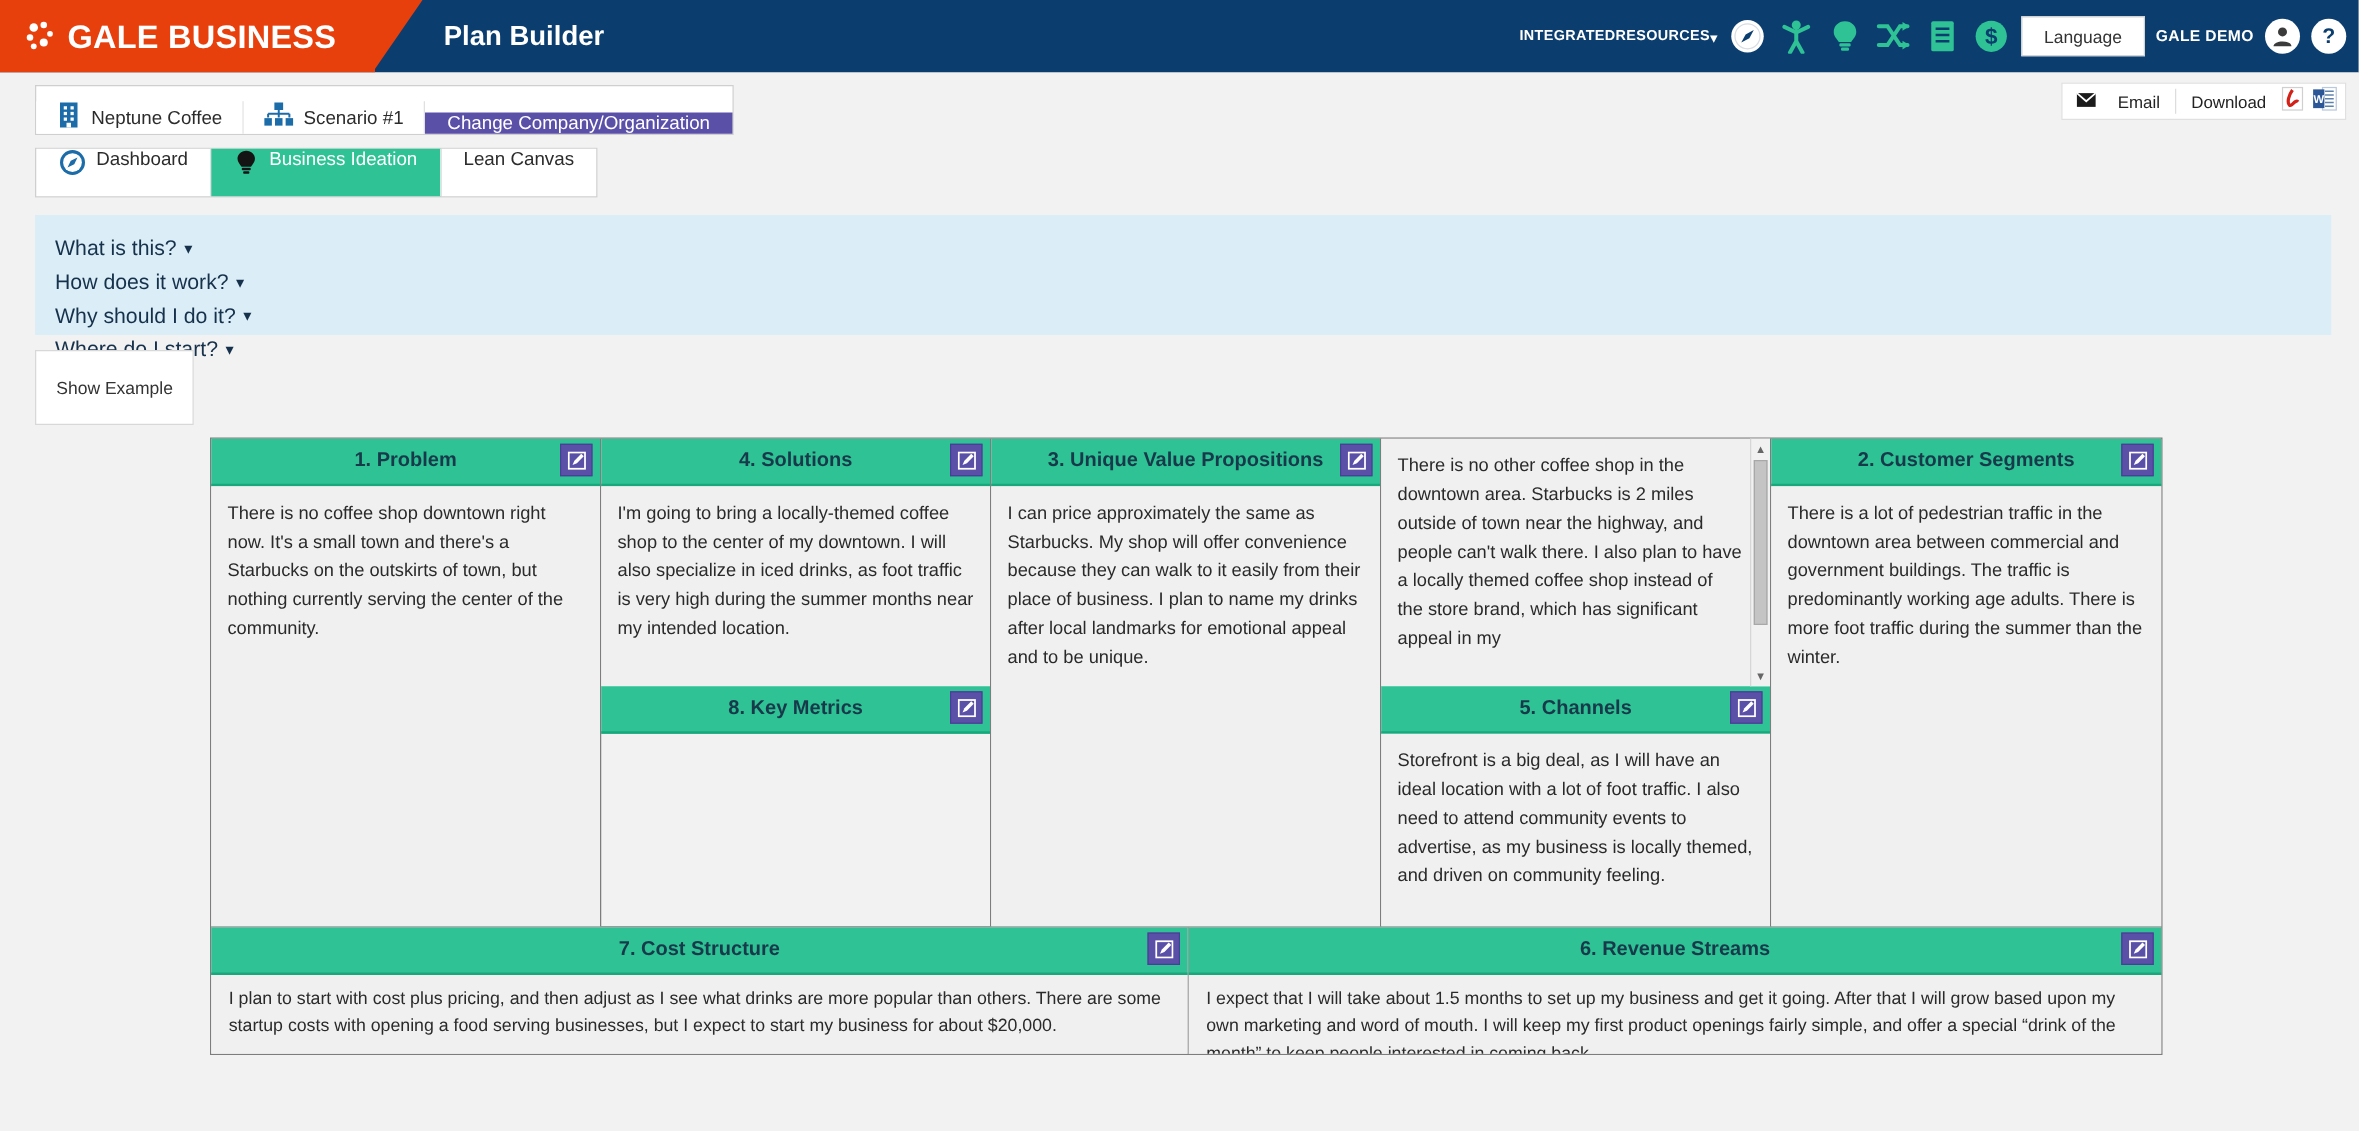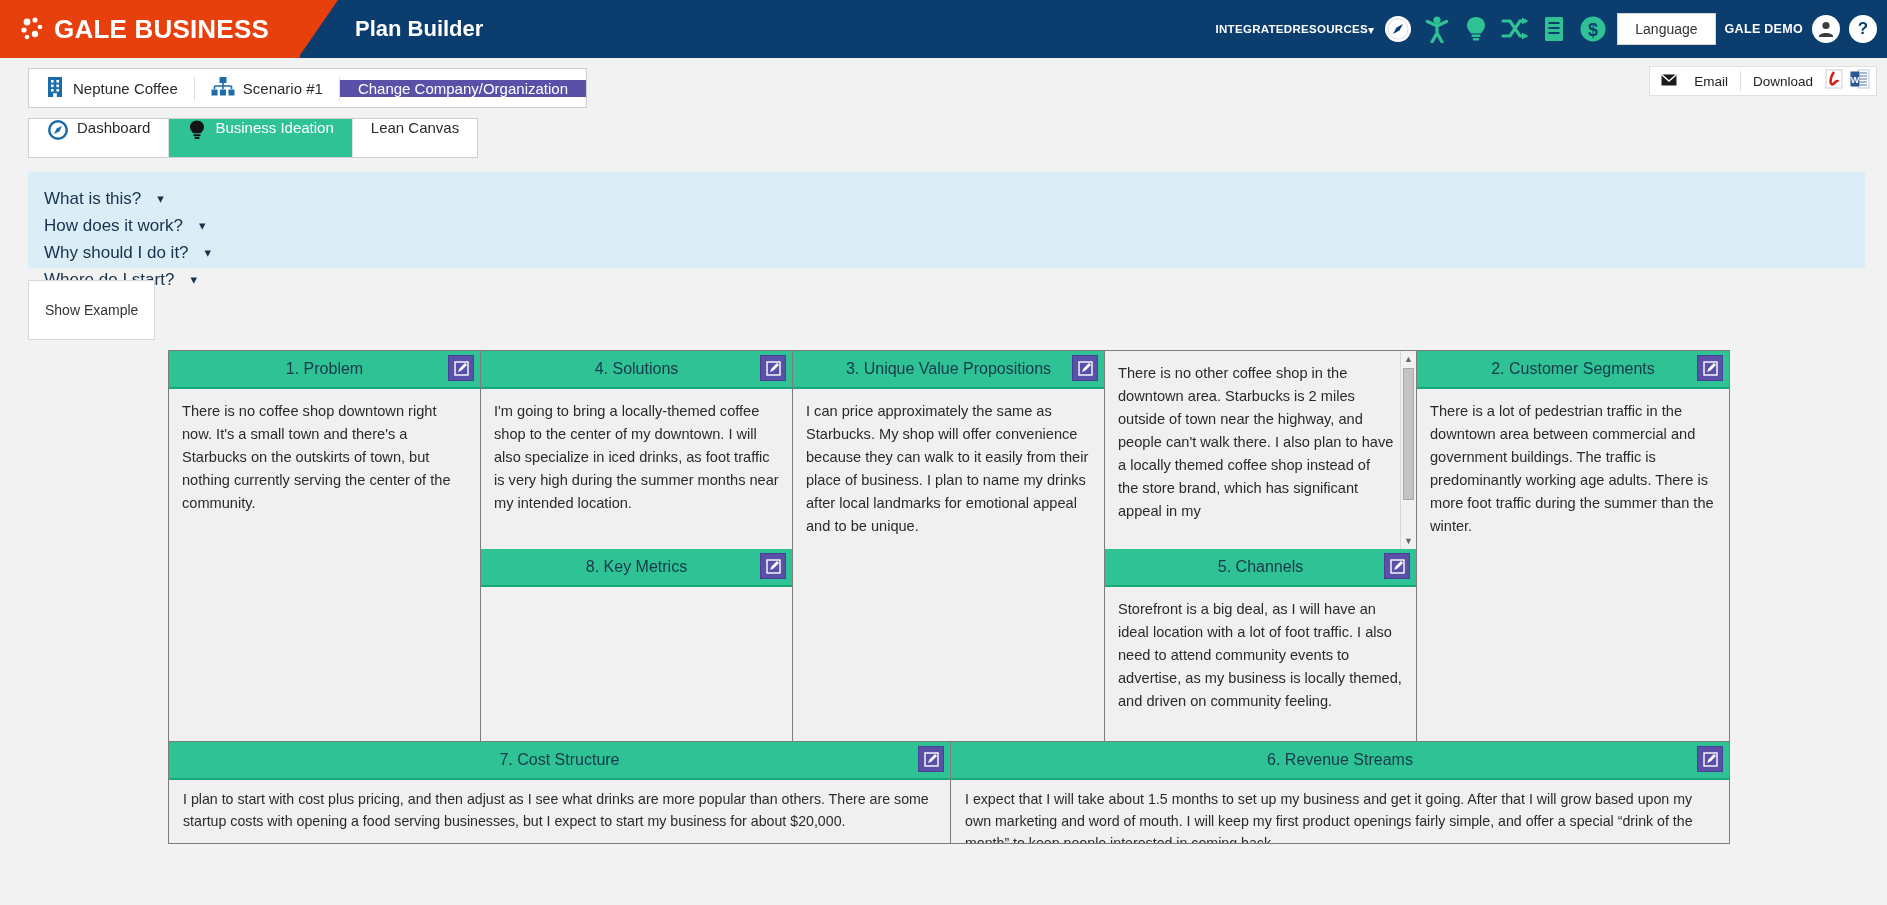--- a/index.html
+++ b/index.html
@@ -110,21 +110,21 @@
   .contextbar {
     position: relative;
     height: 60px;
     background: #f2f2f2;
     display: flex;
     align-items: center;
     padding: 0 28px;
   }
   .pill-group {
     display: flex;
-    align-items: center;
+    align-items: flex-end;
     border: 1px solid #cfcfcf;
     background: #ffffff;
     height: 40px;
   }
   .pill {
     display: flex; align-items: center; gap: 8px;
     padding: 0 16px;
     font-size: 15px; color: #2b2b2b;
     border-right: 1px solid #e0e0e0;
     cursor: pointer;
@@ -182,21 +182,21 @@
     padding: 13px 16px 14px 16px;
     height: 96px;
   }
   .info-link {
     color: #16314b;
     font-size: 17px;
     line-height: 27px;
     cursor: pointer;
     display: inline-flex;
     align-items: center;
-    gap: 16px;
+    gap: 6px;
   }
   .info-row { display: block; }
   .chev-small { font-size: 13px; }
 
   
   .showexample-wrap { padding: 12px 0 0 28px; }
   .showexample {
     background: #ffffff;
     border: 1px solid #d8d8d8;
     font-size: 14px;
@@ -220,21 +220,21 @@
   .col-w2 { width: 312px; }
   .col-w3 { width: 312px; }
   .col-w4 { width: 312px; }
   .col-w5 { width: 312px; }
 
   .card { display: flex; flex-direction: column; flex: 1; min-height: 0; position: relative; }
   .card-half { flex: none; }
   .card-head {
     background: #2ec295;
     color: #17394a;
-    font-weight: normal;
+    font-weight: bold;
     font-size: 16px;
     text-align: center;
     height: 38px;
     display: flex; align-items: center; justify-content: center;
     position: relative;
     border-bottom: 2px solid #18a87c;
     flex: none;
   }
   .edit-btn {
     position: absolute;

